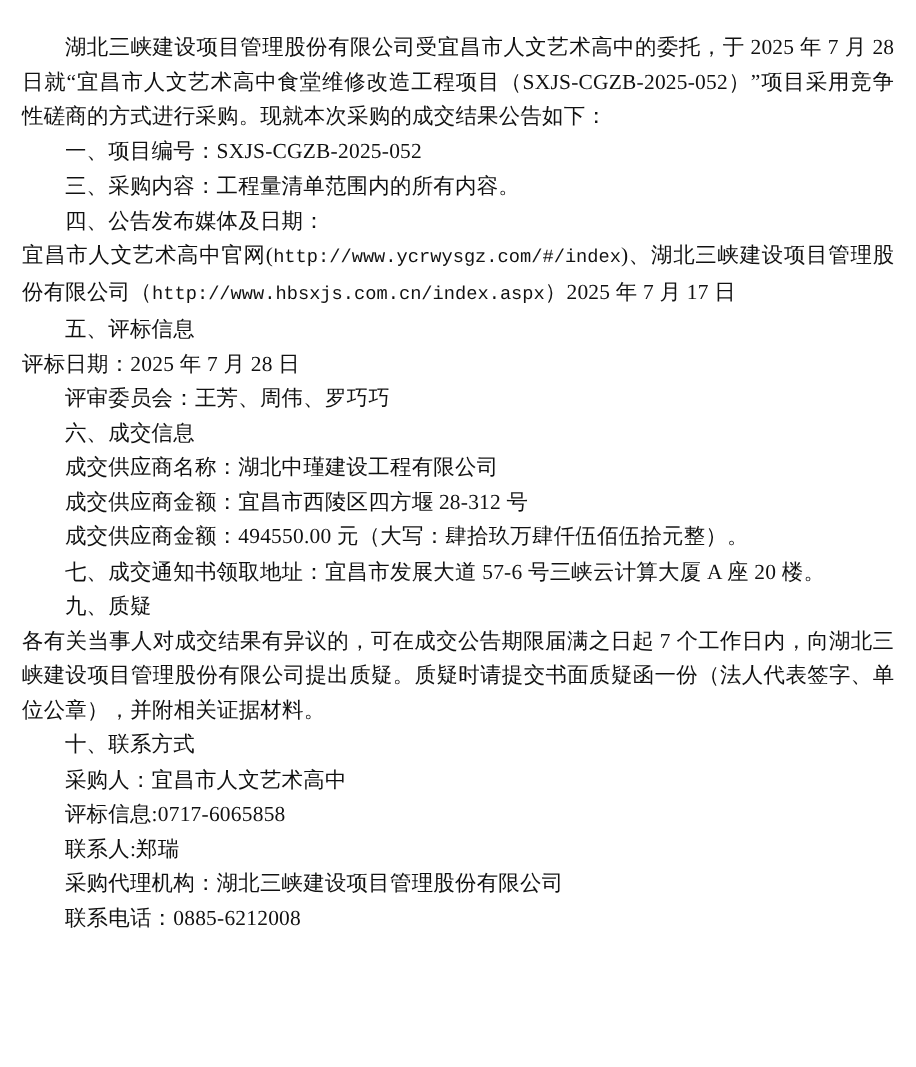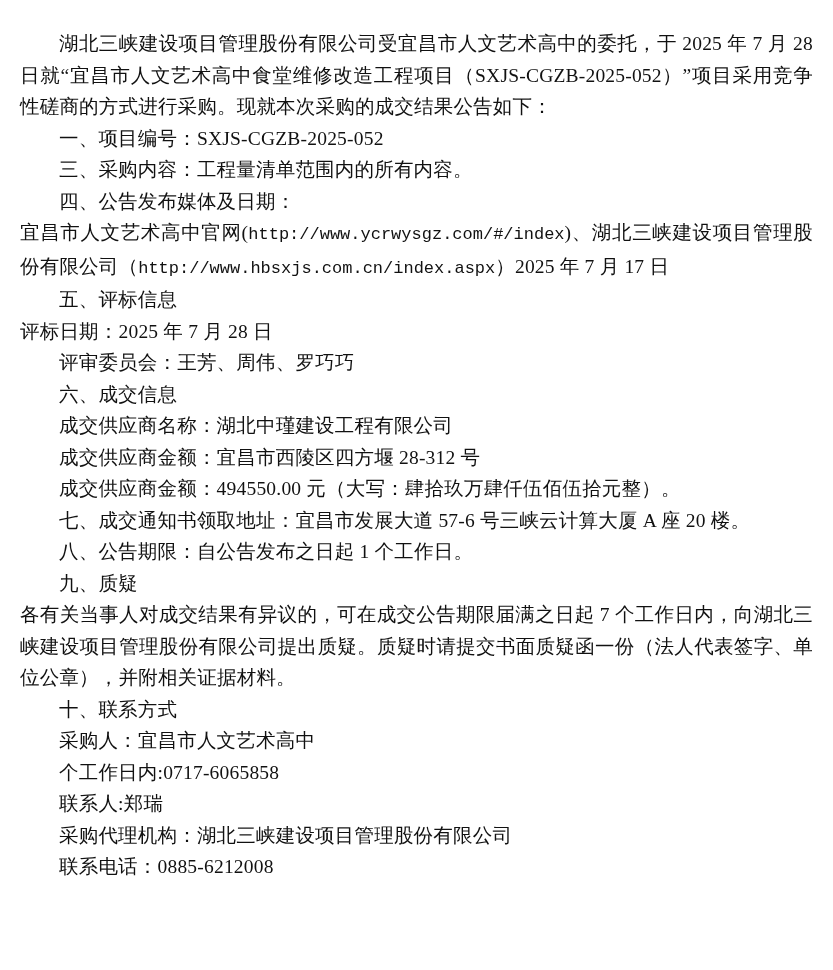--- a/index.html
+++ b/index.html
@@ -89,36 +89,33 @@
     </p>
 
     <p class="indent2">
       <span>成交供应商金额：</span><span>494550.00 元（大写：肆拾玖万肆仟伍佰伍拾元整）。</span>
     </p>
 
     <p class="indent2">
       <span>七、成交通知书领取地址：</span><span>宜昌市发展大道 57-6 号三峡云计算大厦 A 座 20 楼。</span>
     </p>
 
-    <p class="indent2">
-      <span>八、公告期限：</span><span>自公告发布之日起 1 个工作日。</span>
-    </p>
 
     <p class="indent2">九、质疑</p>
 
     <p class="flush">各有关当事人对成交结果有异议的，可在成交公告期限届满之日起 7 个工作日内，向湖北三峡建设项目管理股份有限公司提出质疑。质疑时请提交书面质疑函一份（法人代表签字、单位公章），并附相关证据材料。</p>
 
     <p class="indent2">十、联系方式</p>
 
     <p class="indent2">
       <span>采购人：</span><span>宜昌市人文艺术高中</span>
     </p>
 
     <p class="indent2">
-      <span>个工作日内:</span><span>0717-6065858</span>
+      <span>评标信息:</span><span>0717-6065858</span>
     </p>
 
     <p class="indent2">
       <span>联系人</span><span>:郑瑞</span>
     </p>
 
     <p class="indent2">
       <span>采购代理机构：</span><span>湖北三峡建设项目管理股份有限公司</span>
     </p>
 

